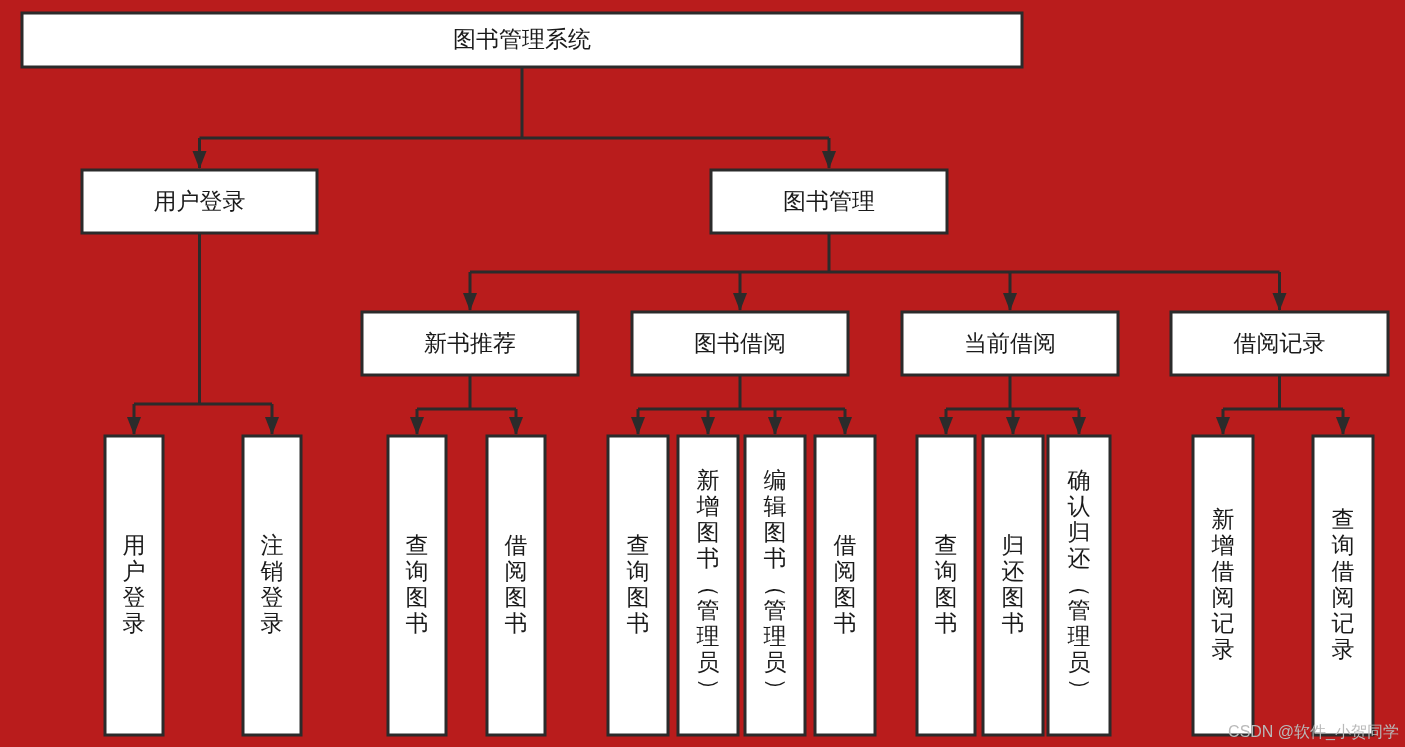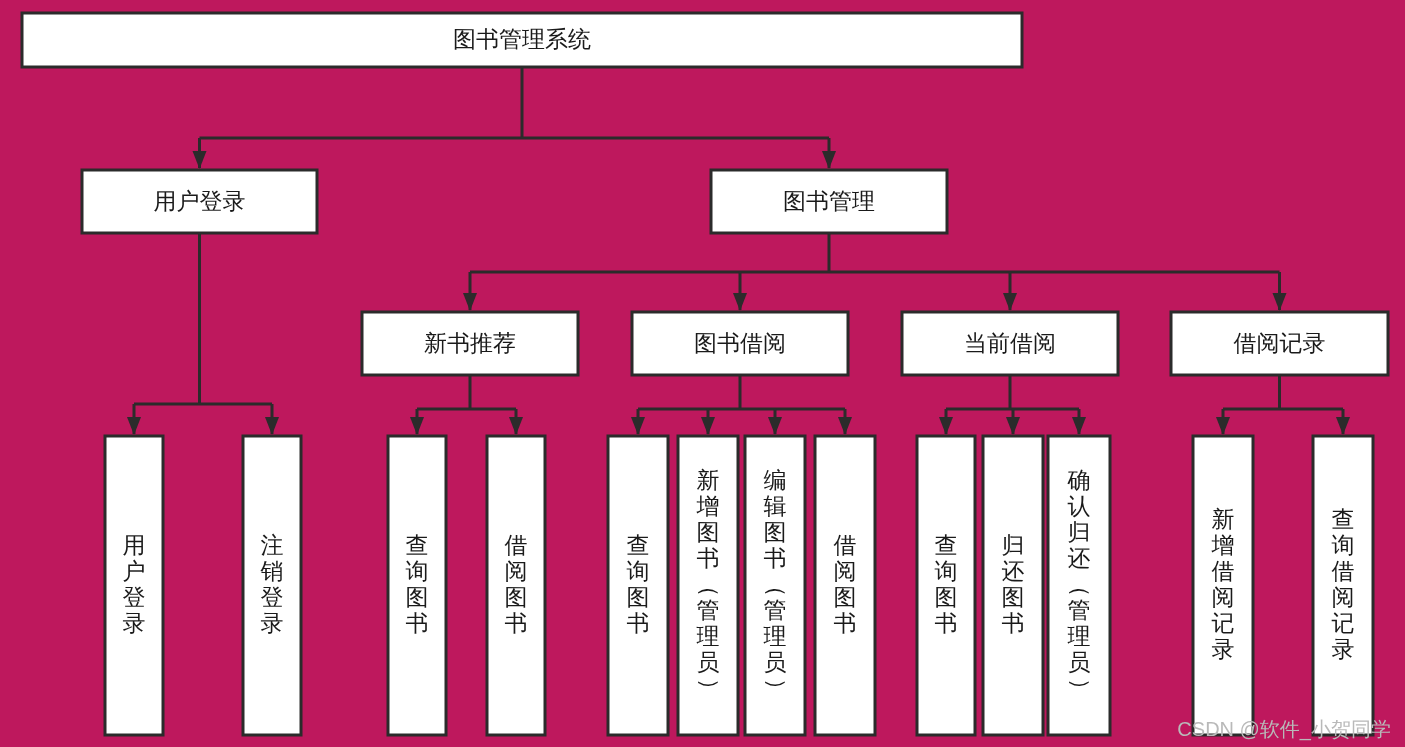--- a/index.html
+++ b/index.html
@@ -1,36 +1,36 @@
 <!DOCTYPE html>
 <html><head>
 <meta charset="utf-8">
 <style>
   html,body{margin:0;padding:0;background:#ffffff;}
   body{
     font-family:"Liberation Sans","DejaVu Sans",sans-serif;
     width:1405px;height:747px;overflow:hidden;
   }
-  #diagram-root{position:relative;width:1405px;height:747px;background:#be185d;}
+  #diagram-root{position:relative;width:1405px;height:747px;background:#b91c1c;}
   svg#tree{position:absolute;top:0;left:0;width:1405px;height:747px;display:block;}
   .node-box{fill:#ffffff;stroke:#2b2b2b;stroke-width:3;}
   .connector{stroke:#2b2b2b;stroke-width:3;fill:none;}
   .arrow-head{fill:#2b2b2b;stroke:none;}
   .node-label{
     font-family:"Liberation Sans","DejaVu Sans",sans-serif;
     fill:#1a1a1a;
     font-size:23px;
     text-anchor:middle;
     dominant-baseline:middle;
   }
   .watermark{
     position:absolute;
-    right:14px;bottom:4px;
+    right:6px;bottom:4px;
     font-family:"Liberation Sans","DejaVu Sans",sans-serif;
-    font-size:20px;
+    font-size:16px;
     color:#b9b9b9;
     white-space:nowrap;
     user-select:none;
   }
 </style>
 </head>
 <body>
 
 <div id="diagram-root">
 

